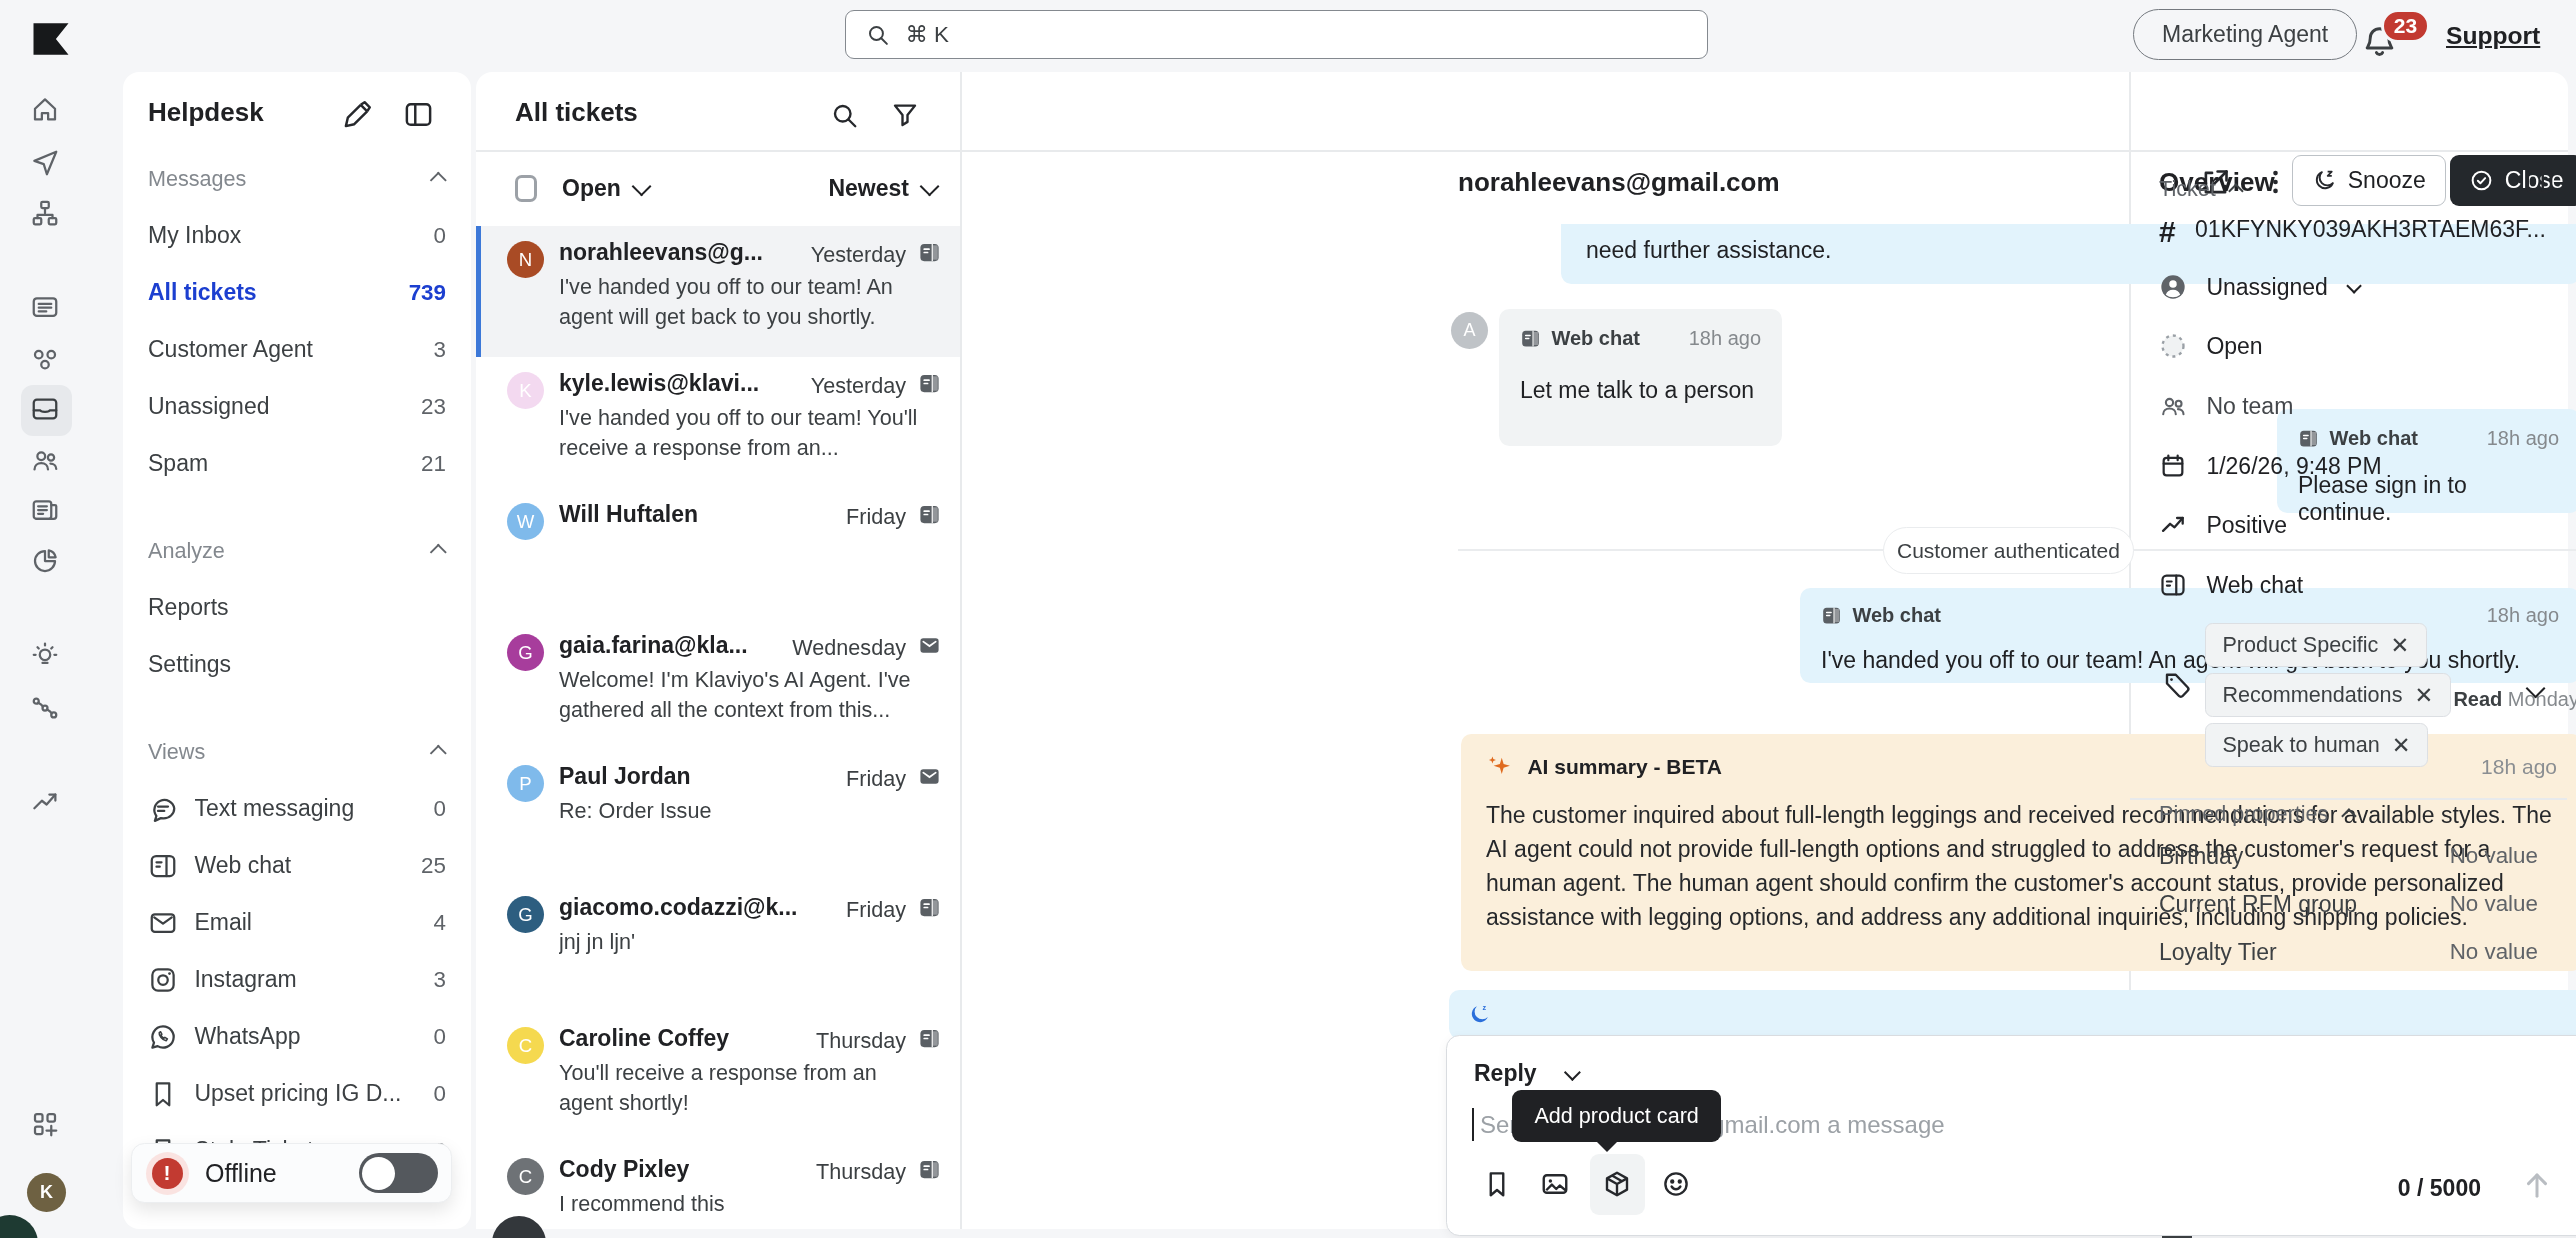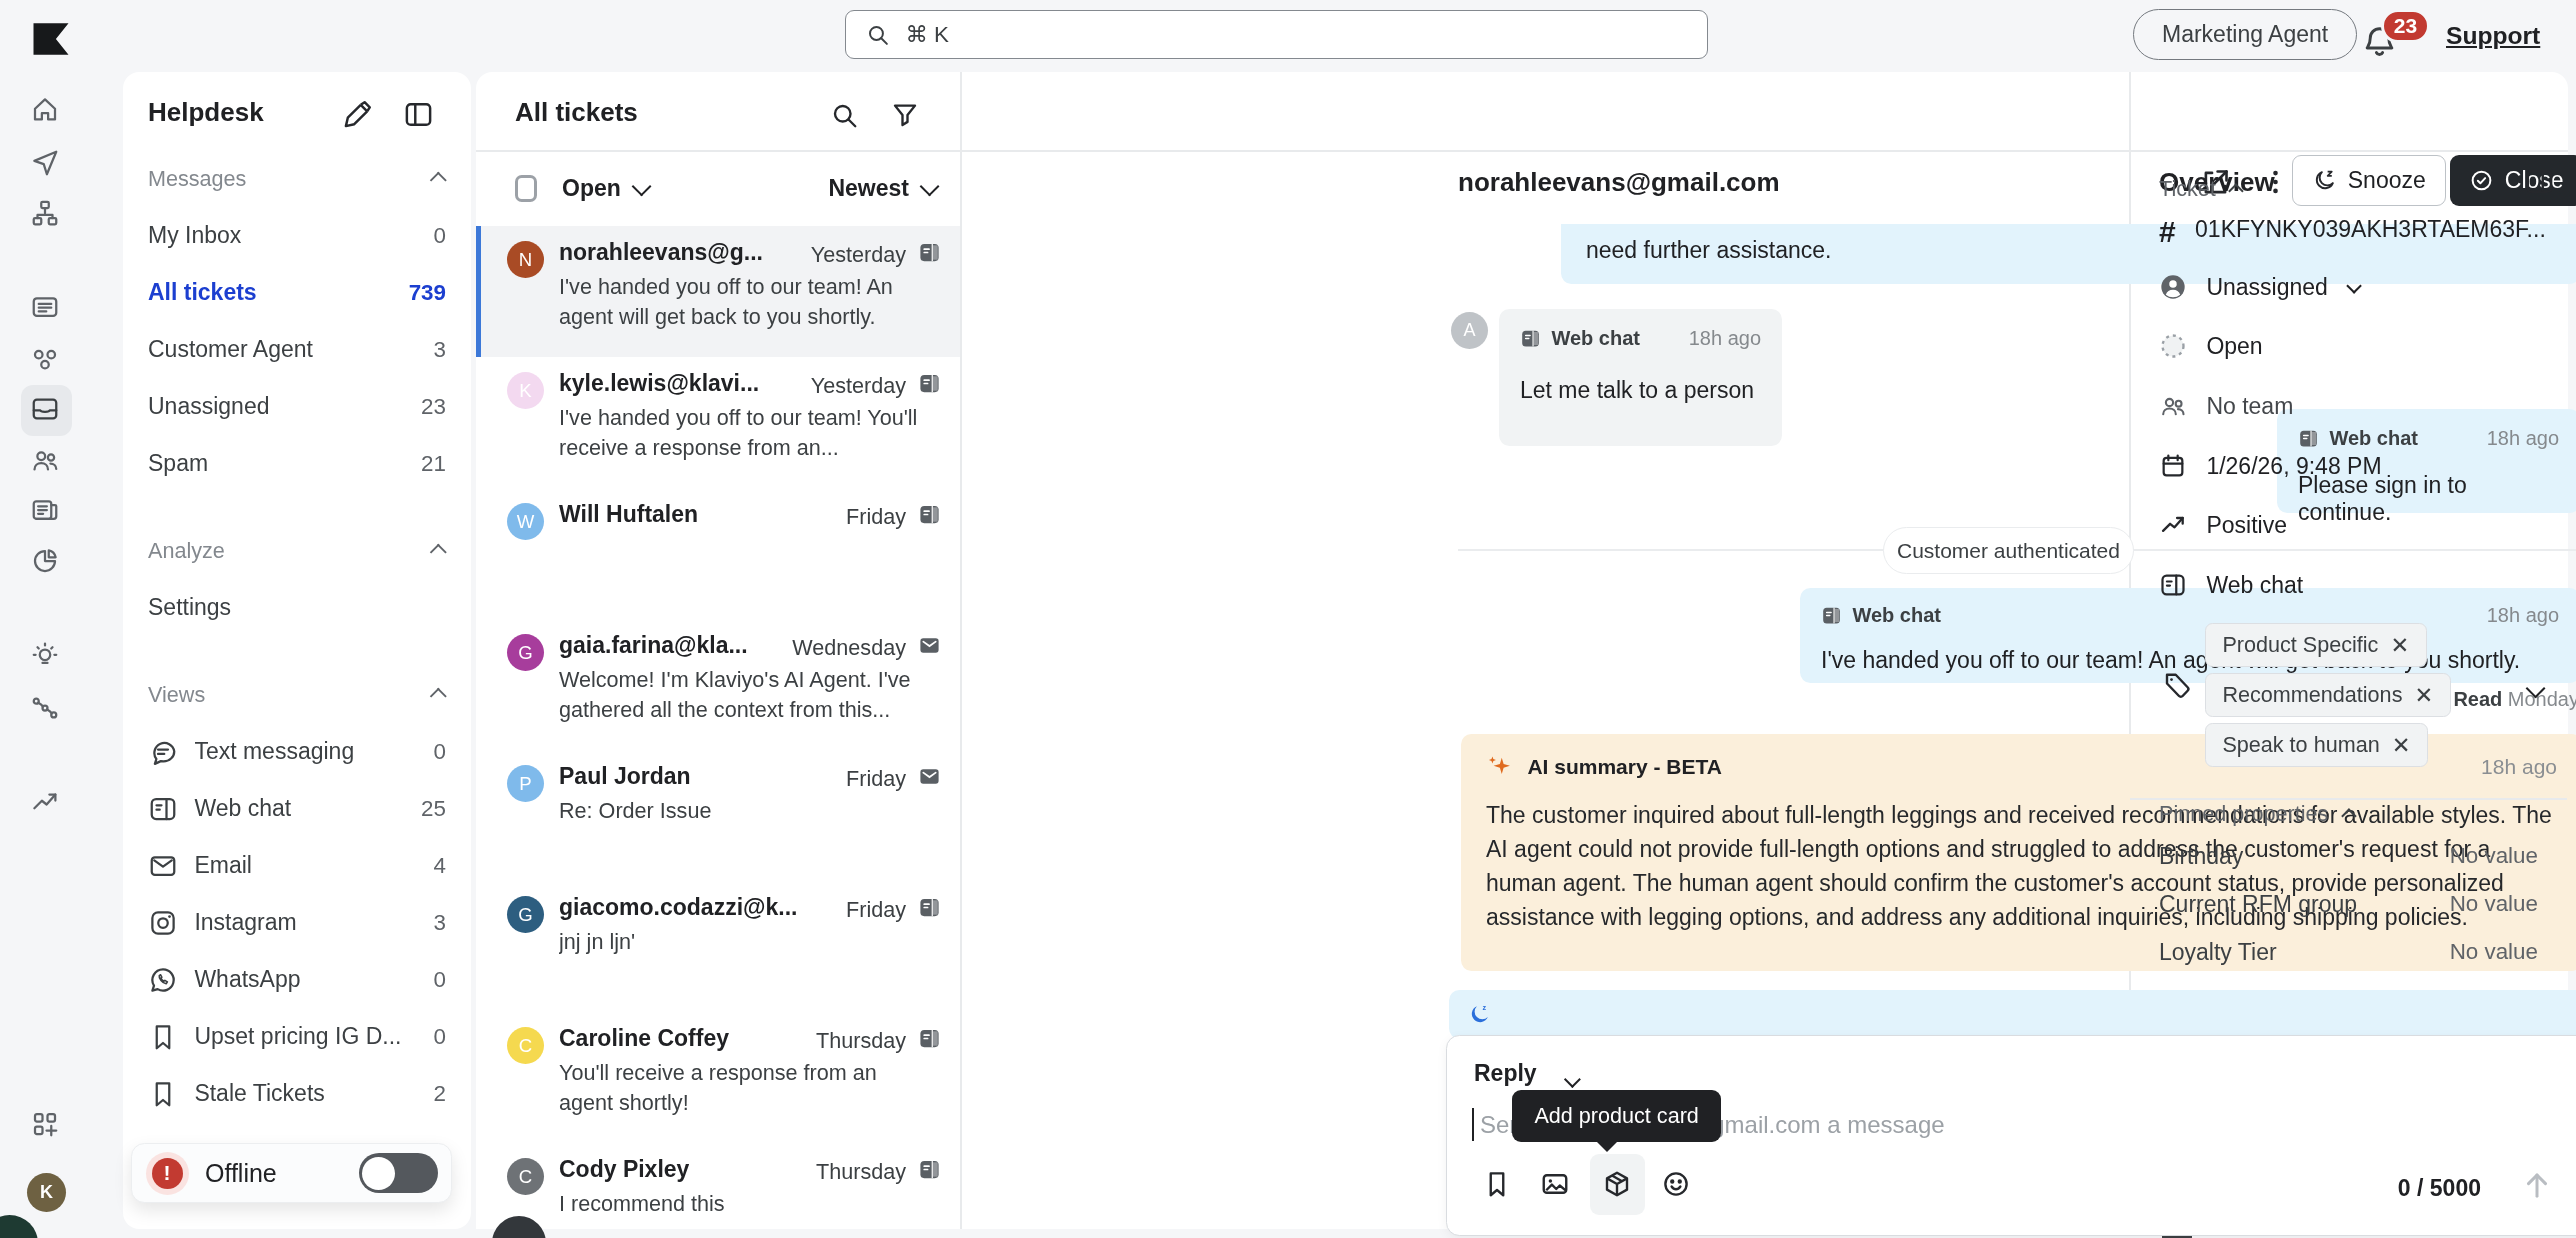--- a/index.html
+++ b/index.html
@@ -103,21 +103,21 @@
   #receipt b{color:#3C4043;}
   #ai-card{left:985px;top:662px;width:1121px;height:237px;background:#FBEFDB;border-radius:10.4px;padding:19.4px 25px;box-sizing:border-box;}
   #ai-head{display:flex;align-items:center;gap:13.4px;font-size:21px;}
   #ai-head .t{font-weight:bold;color:#202124;}
   #ai-head .time{margin-left:auto;color:#8A8E92;}
   #ai-body{margin-top:16.4px;font-size:23px;line-height:34px;color:#26282B;width:1070px;}
   #notice{left:973px;top:918px;width:1143px;height:49px;background:#E2F3FC;border-radius:10.4px;display:flex;align-items:center;
           gap:15px;padding:0 18px;box-sizing:border-box;font-size:21.6px;color:#202124;z-index:1;}
   #reply-card{left:970px;top:963px;width:1149px;height:201px;background:#fff;border:1.5px solid #D9DCE0;border-radius:13.4px;
               box-sizing:border-box;z-index:2;box-shadow:0 3px 10.4px rgba(0,0,0,.05);}
-  #reply-label{position:absolute;left:27px;top:24px;font-size:23px;font-weight:600;display:flex;align-items:flex-end;gap:28px;}
+  #reply-label{position:absolute;left:27px;top:24px;font-size:23px;font-weight:600;display:flex;align-items:center;gap:28px;}
   #caret{position:absolute;left:25px;top:72px;width:2.2px;height:33px;background:#202124;}
   #reply-ph{position:absolute;left:33px;top:75px;font-size:24px;color:#9CA1A6;}
   #tooltip{left:1036px;top:1018px;height:52px;background:#202124;border-radius:9px;color:#fff;font-size:21.6px;
            display:flex;align-items:center;padding:0 22.4px;z-index:4;}
   #tooltip-arrow{left:1120px;top:1069px;width:0;height:0;border:11.2px solid transparent;border-top-color:#202124;z-index:4;}
   .tool-ic{position:absolute;width:30px;height:30px;color:#26282C;z-index:3;}
   #tool-hl{left:1114px;top:1082px;width:55px;height:61px;background:#F1F3F4;border-radius:9px;z-index:2;}
   #counter{left:1819px;top:1103px;width:186px;text-align:right;font-size:23px;font-weight:600;z-index:3;}
   #send-ic{left:2044px;top:1096px;width:34px;height:34px;color:#B9BDC2;z-index:3;}
   
@@ -299,20 +299,23 @@
         <div class="sb-item">
           <span class="sb-label">Spam</span>
           <span class="sb-count">21</span>
         </div>
         <div class="sb-gap"></div>
         <div class="sb-sec">
           <span>Analyze</span>
           <span class="chev up"></span>
         </div>
         <div class="sb-item">
+          <span class="sb-label">Reports</span>
+        </div>
+        <div class="sb-item">
           <span class="sb-label">Settings</span>
         </div>
         <div class="sb-gap"></div>
         <div class="sb-sec">
           <span>Views</span>
           <span class="chev up"></span>
         </div>
         <div class="sb-item">
           <span class="vic">
             <svg width="30" height="30" viewBox="0 0 24 24" fill="none" stroke="currentColor" stroke-width="1.8" stroke-linecap="round" stroke-linejoin="round">

